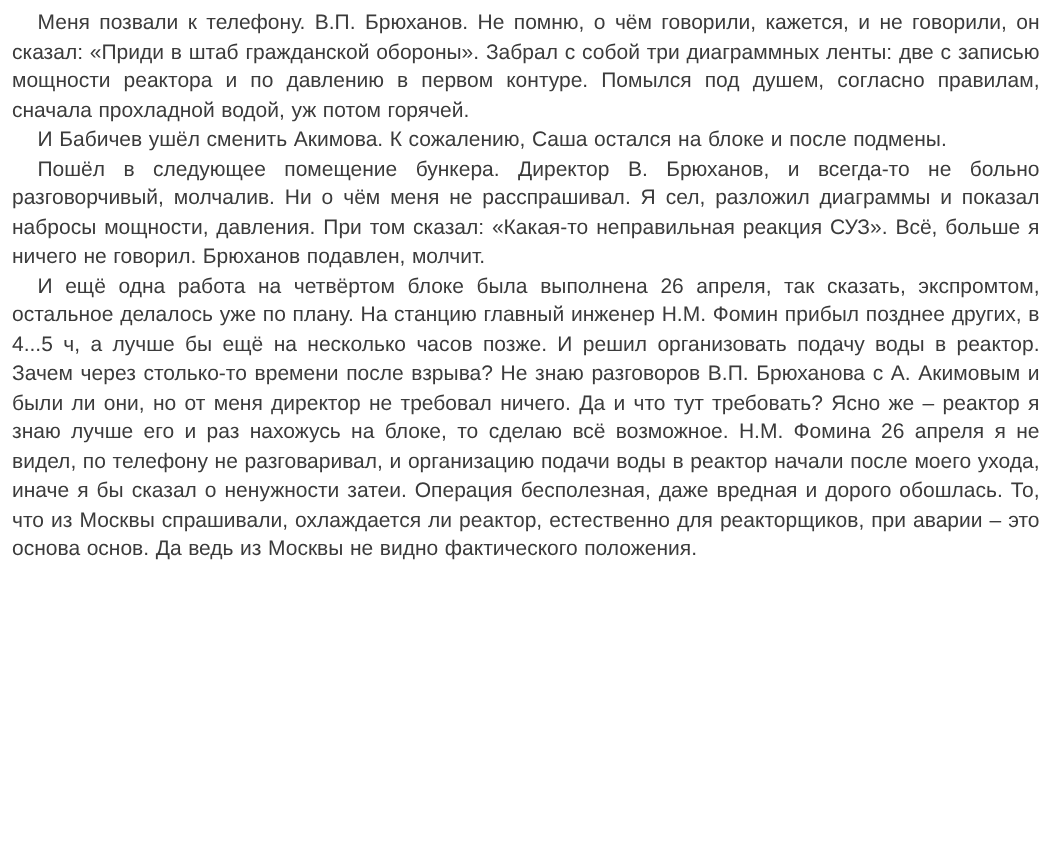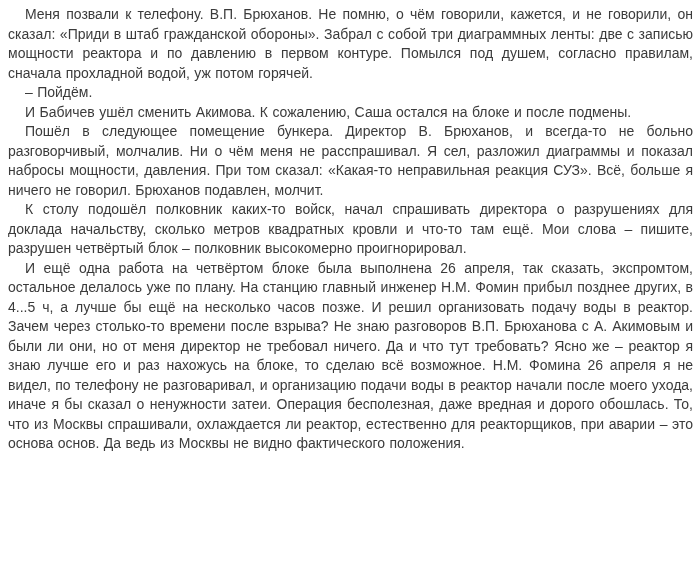--- a/index.html
+++ b/index.html
@@ -30,19 +30,17 @@
     text-indent: 17px;
     word-spacing: 0.5px;
   }
 </style>
 </head>
 <body style="background: rgb(255, 255, 255);">
 
 <div class="page">
   <article class="text" style="color: rgb(59, 59, 59);">
       <p>Меня позвали к телефону. В.П. Брюханов. Не помню, о чём говорили, кажется, и не говорили, он сказал: «Приди в штаб гражданской обороны». Забрал с собой три диаграммных ленты: две с записью мощности реактора и по давлению в первом контуре. Помылся под душем, согласно правилам, сначала прохладной водой, уж потом горячей.</p>
-      <p>– Пойдём.</p>
       <p>И Бабичев ушёл сменить Акимова. К сожалению, Саша остался на блоке и после подмены.</p>
       <p>Пошёл в следующее помещение бункера. Директор В. Брюханов, и всегда-то не больно разговорчивый, молчалив. Ни о чём меня не расспрашивал. Я сел, разложил диаграммы и показал набросы мощности, давления. При том сказал: «Какая-то неправильная реакция СУЗ». Всё, больше я ничего не говорил. Брюханов подавлен, молчит.</p>
-      <p>К столу подошёл полковник каких-то войск, начал спрашивать директора о разрушениях для доклада начальству, сколько метров квадратных кровли и что-то там ещё. Мои слова – пишите, разрушен четвёртый блок – полковник высокомерно проигнорировал.</p>
       <p>И ещё одна работа на четвёртом блоке была выполнена 26 апреля, так сказать, экспромтом, остальное делалось уже по плану. На станцию главный инженер Н.М. Фомин прибыл позднее других, в 4...5 ч, а лучше бы ещё на несколько часов позже. И решил организовать подачу воды в реактор. Зачем через столько-то времени после взрыва? Не знаю разговоров В.П. Брюханова с А. Акимовым и были ли они, но от меня директор не требовал ничего. Да и что тут требовать? Ясно же – реактор я знаю лучше его и раз нахожусь на блоке, то сделаю всё возможное. Н.М. Фомина 26 апреля я не видел, по телефону не разговаривал, и организацию подачи воды в реактор начали после моего ухода, иначе я бы сказал о ненужности затеи. Операция бесполезная, даже вредная и дорого обошлась. То, что из Москвы спрашивали, охлаждается ли реактор, естественно для реакторщиков, при аварии – это основа основ. Да ведь из Москвы не видно фактического положения.</p>
     </article>
 </div>
 
 </body></html>

